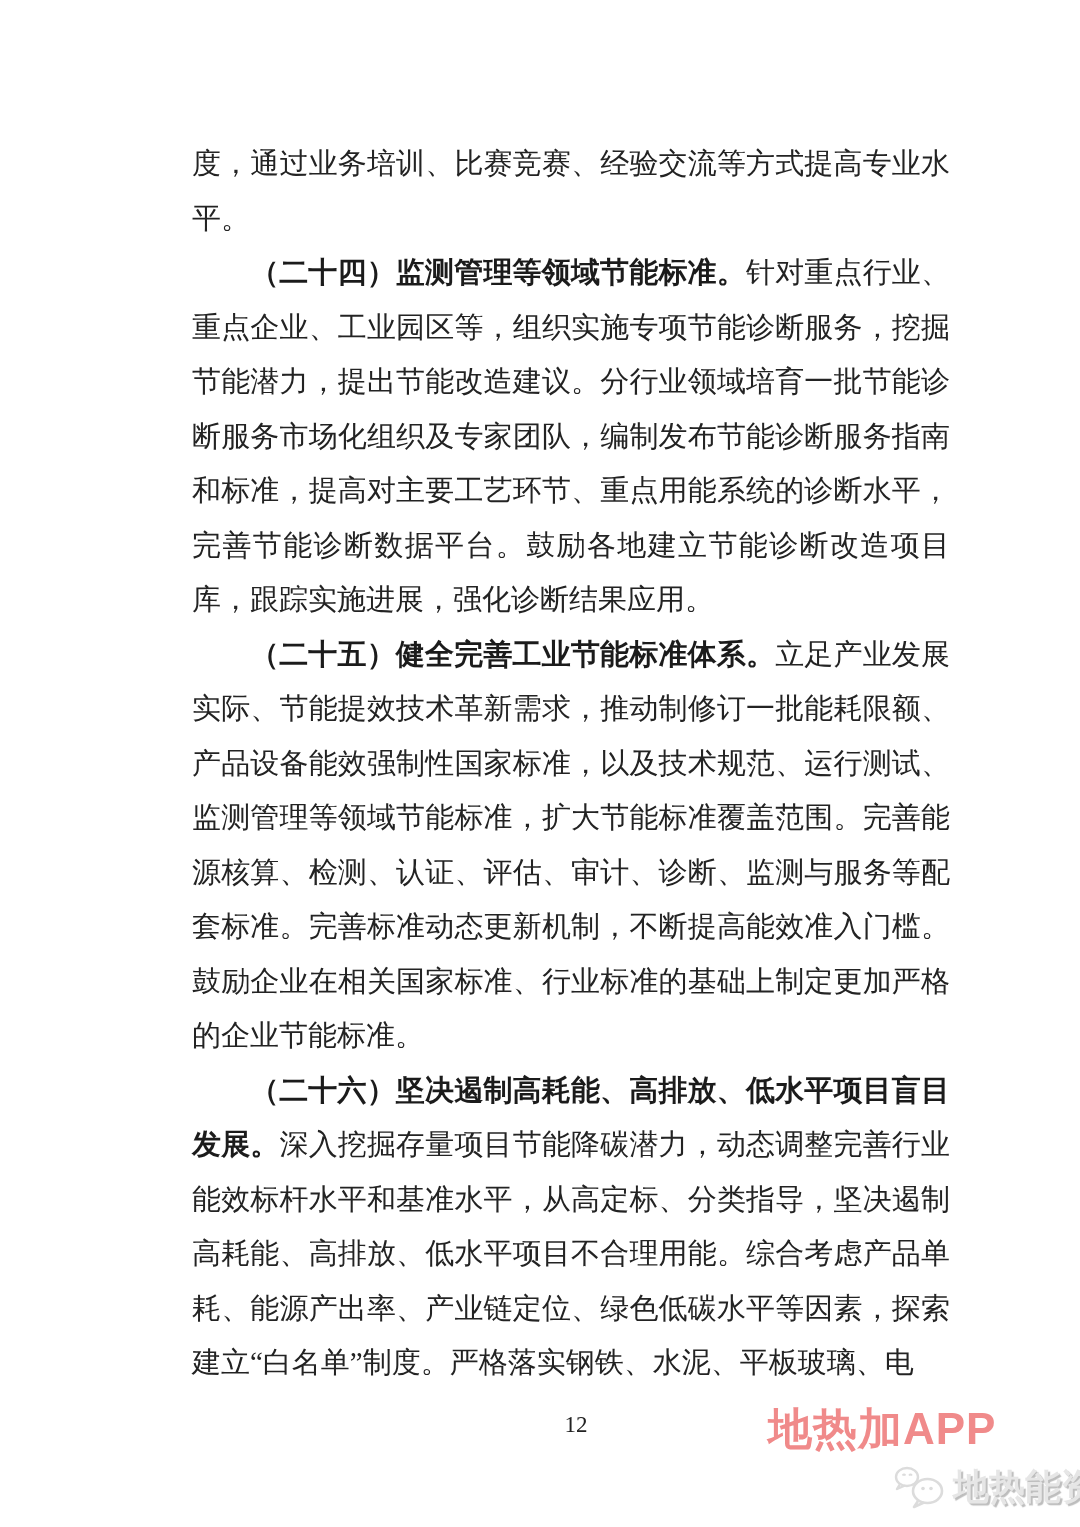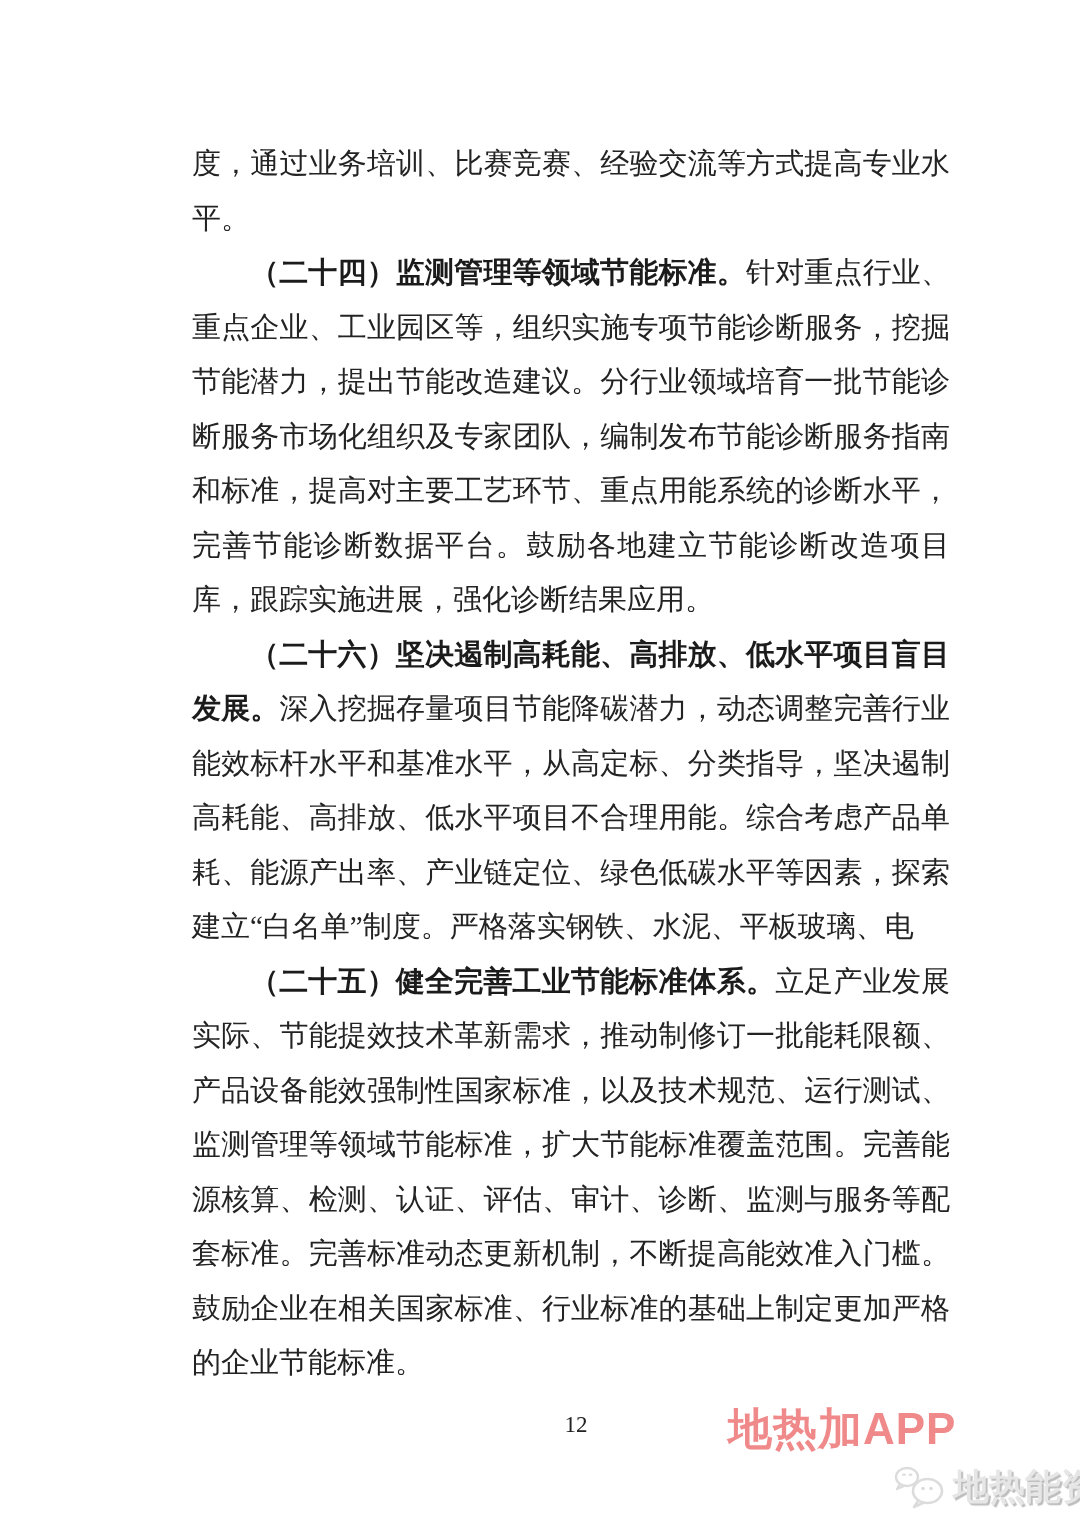--- a/index.html
+++ b/index.html
@@ -46,21 +46,21 @@
     left: 0;
     top: 1412px;
     width: 1080px;
     text-align: center;
     font-size: 23px;
     color: #222222;
     font-family: "Liberation Serif", "DejaVu Serif", serif;
   }
   .wm-app {
     position: absolute;
-    left: 692px;
+    left: 732px;
     top: 1400px;
     font-size: 44px;
     font-weight: 800;
     letter-spacing: 1px;
     color: #F08A8A;
     font-family: "Liberation Sans", "DejaVu Sans", sans-serif;
     white-space: nowrap;
   }
   .wm-channel {
     position: absolute;
@@ -88,23 +88,23 @@
 <body>
 
 <div class="page">
 
   <main class="doc-body">
 
     <p><span>度，通过业务培训、比赛竞赛、经验交流等方式提高专业水平。</span></p>
 
     <p class="para-indent"><span class="section-head">（二十四）监测管理等领域节能标准。</span><span>针对重点行业、重点企业、工业园区等，组织实施专项节能诊断服务，挖掘节能潜力，提出节能改造建议。分行业领域培育一批节能诊断服务市场化组织及专家团队，编制发布节能诊断服务指南和标准，提高对主要工艺环节、重点用能系统的诊断水平，完善节能诊断数据平台。鼓励各地建立节能诊断改造项目库，跟踪实施进展，强化诊断结果应用。</span></p>
 
+    <p class="para-indent"><span class="section-head">（二十五）健全完善工业节能标准体系。</span><span>立足产业发展实际、节能提效技术革新需求，推动制修订一批能耗限额、产品设备能效强制性国家标准，以及技术规范、运行测试、监测管理等领域节能标准，扩大节能标准覆盖范围。完善能源核算、检测、认证、评估、审计、诊断、监测与服务等配套标准。完善标准动态更新机制，不断提高能效准入门槛。鼓励企业在相关国家标准、行业标准的基础上制定更加严格的企业节能标准。</span></p>
+
     <p class="para-indent"><span class="section-head">（二十六）坚决遏制高耗能、高排放、低水平项目盲目发展。</span><span>深入挖掘存量项目节能降碳潜力，动态调整完善行业能效标杆水平和基准水平，从高定标、分类指导，坚决遏制高耗能、高排放、低水平项目不合理用能。综合考虑产品单耗、能源产出率、产业链定位、绿色低碳水平等因素，探索建立“白名单”制度。严格落实钢铁、水泥、平板玻璃、电</span></p>
-
-    <p class="para-indent"><span class="section-head">（二十五）健全完善工业节能标准体系。</span><span>立足产业发展实际、节能提效技术革新需求，推动制修订一批能耗限额、产品设备能效强制性国家标准，以及技术规范、运行测试、监测管理等领域节能标准，扩大节能标准覆盖范围。完善能源核算、检测、认证、评估、审计、诊断、监测与服务等配套标准。完善标准动态更新机制，不断提高能效准入门槛。鼓励企业在相关国家标准、行业标准的基础上制定更加严格的企业节能标准。</span></p>
 
   </main>
 
   <footer>
 
     <div class="page-number">12</div>
 
     <div class="wm-app">地热加APP</div>
 
     <div class="wm-channel">

